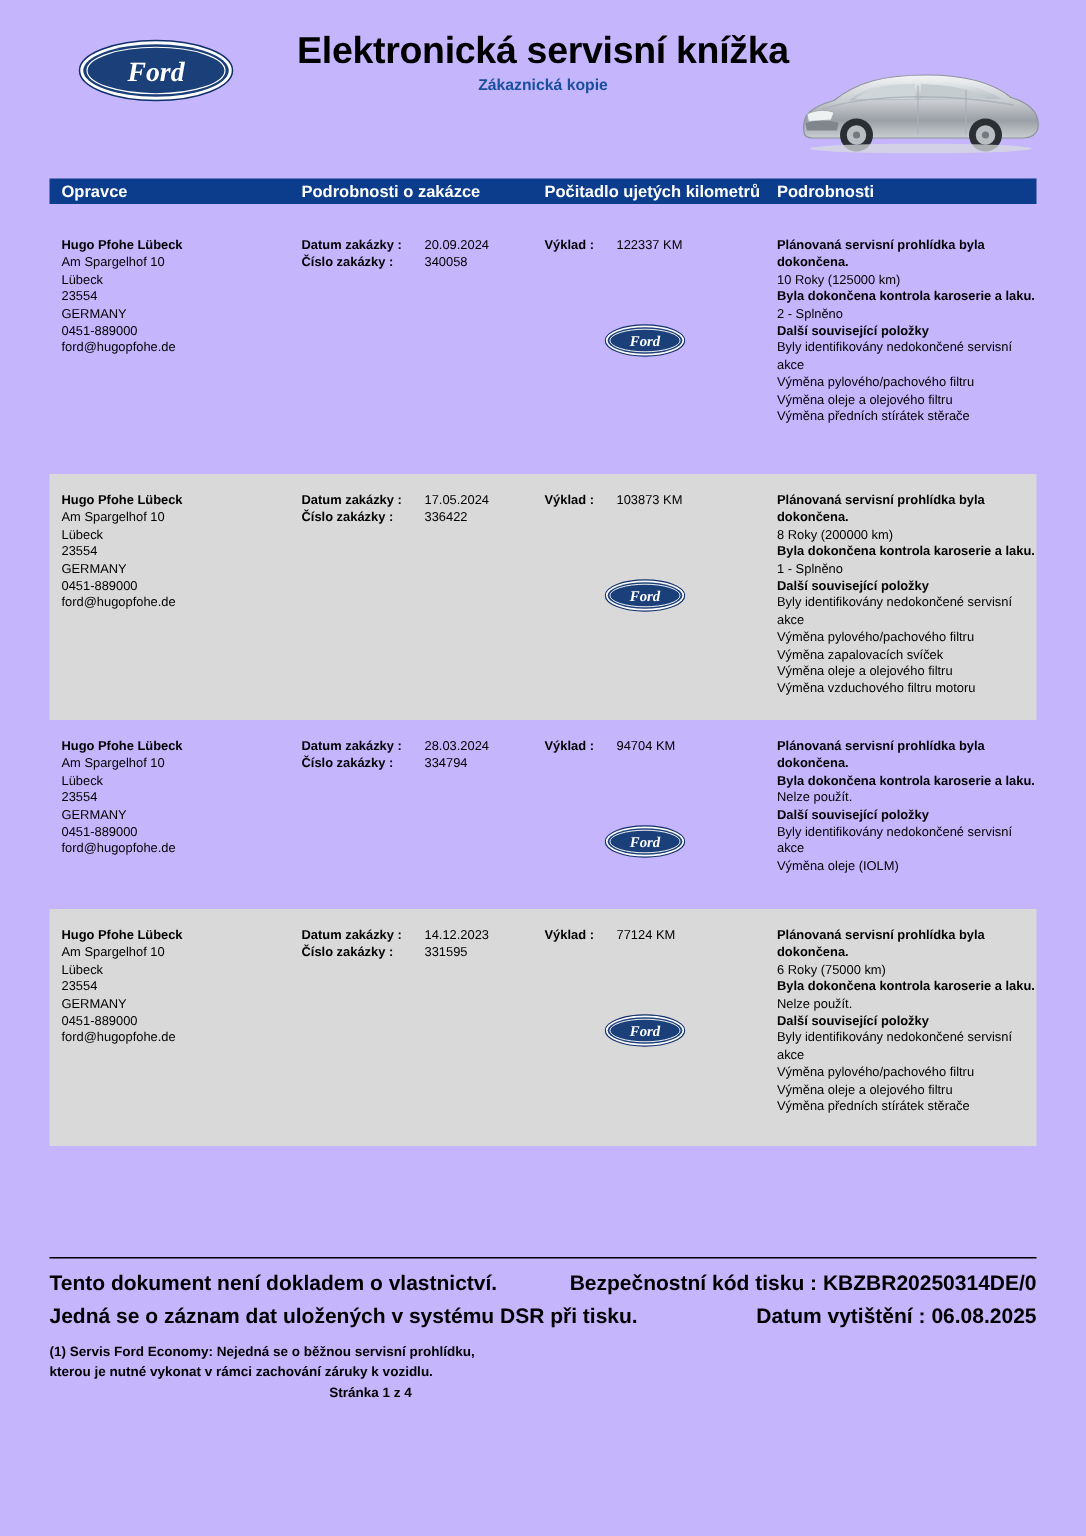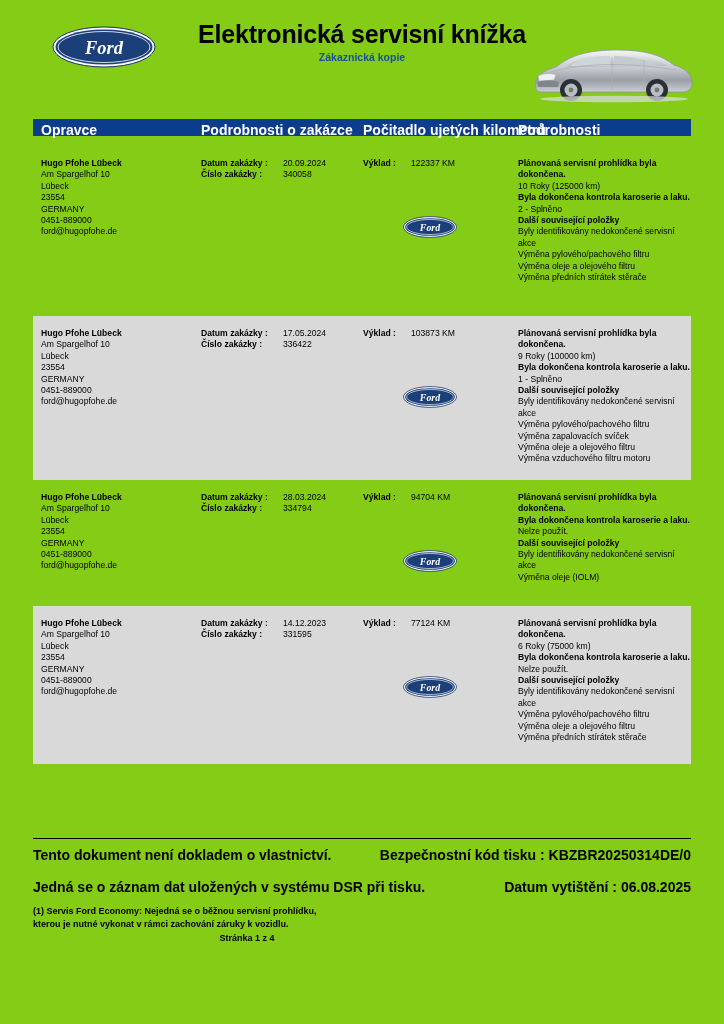--- a/index.html
+++ b/index.html
@@ -8,21 +8,21 @@
     background: #ffffff;
   }
   body {
     font-family: "Liberation Sans", sans-serif;
     color: #000000;
   }
   .page {
     position: relative;
     width: 724px;
     height: 1024px;
-    background: #84cc16;
+    background: #c4b5fd;
     overflow: hidden;
   }
 
   
   .header {
     position: relative;
     height: 112px;
   }
   .ford-logo {
     position: absolute;
@@ -62,21 +62,21 @@
 
   
   .table-head {
     position: absolute;
     left: 33px;
     top: 119px;
     width: 658px;
     height: 17px;
     background: #0b3d8c;
     color: #ffffff;
-    font-size: 14px;
+    font-size: 11px;
     font-weight: bold;
   }
   .table-head .th {
     position: absolute;
     top: 3px;
     white-space: nowrap;
   }
   .th-c0 { left: 8px; }
   .th-c1 { left: 168px; }
   .th-c2 { left: 330px; }
@@ -305,21 +305,21 @@
           </svg>
         </div>
       </div>
 
       <div class="cell cell-odo odo">
         <span class="k">Výklad :</span><span class="v">103873 KM</span>
       </div>
 
       <div class="cell cell-details">
         <div class="d-bold">Plánovaná servisní prohlídka byla dokončena.</div>
-        <div class="d-norm">9 Roky (100000 km)</div>
+        <div class="d-norm">8 Roky (200000 km)</div>
         <div class="d-bold">Byla dokončena kontrola karoserie a laku.</div>
         <div class="d-norm">1 - Splněno</div>
         <div class="d-bold">Další související položky</div>
         <div class="d-norm">Byly identifikovány nedokončené servisní akce</div>
         <div class="d-norm">Výměna pylového/pachového filtru</div>
         <div class="d-norm">Výměna zapalovacích svíček</div>
         <div class="d-norm">Výměna oleje a olejového filtru</div>
         <div class="d-norm">Výměna vzduchového filtru motoru</div>
       </div>
     </div>
@@ -417,21 +417,21 @@
     <div class="footer-rule"></div>
 
     <div class="footer-row" style="margin-top:8px;">
       <span class="f-left">Tento dokument není dokladem o vlastnictví.</span>
       <span class="f-right">
         <span>Bezpečnostní kód tisku :</span>
         <span>KBZBR20250314DE/0</span>
       </span>
     </div>
 
-    <div class="footer-row" style="margin-top:18px;text-align:center;">
+    <div class="footer-row" style="margin-top:8px;text-align:center;">
       <span class="f-left">Jedná se o záznam dat uložených v systému DSR při tisku.</span>
       <span class="f-right">
         <span>Datum vytištění :</span>
         <span>06.08.2025</span>
       </span>
     </div>
 
     <div class="footer-note" style="margin-top:12px;">
       <div>(1) Servis Ford Economy: Nejedná se o běžnou servisní prohlídku,</div>
       <div>kterou je nutné vykonat v rámci zachování záruky k vozidlu.</div>

